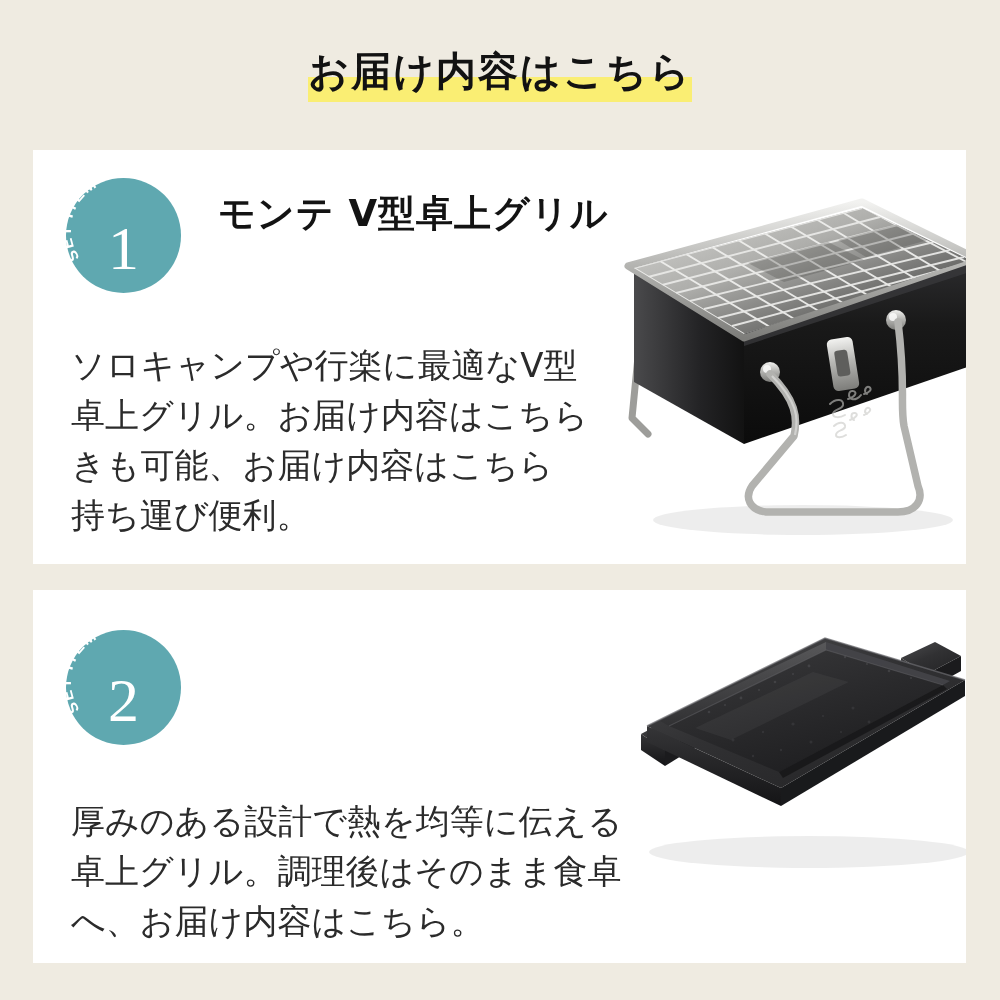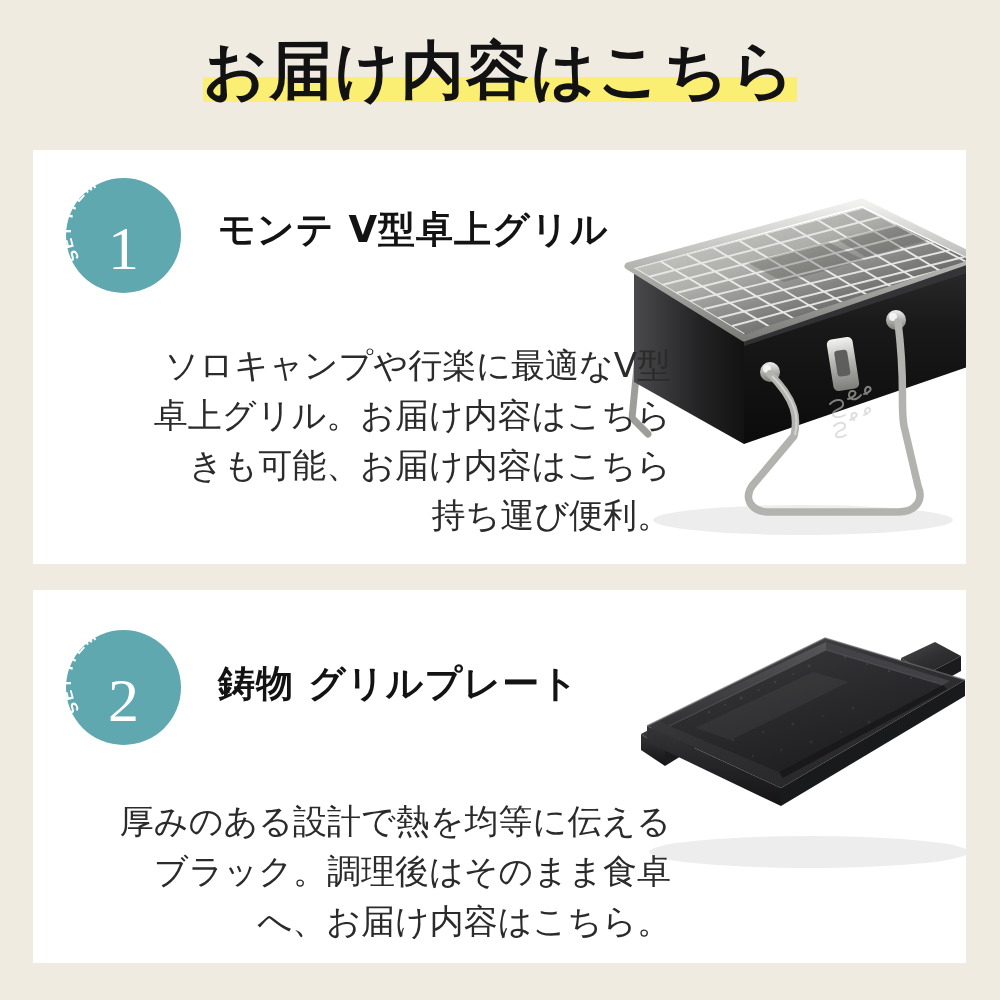--- a/index.html
+++ b/index.html
@@ -42,21 +42,21 @@
     left: 6px;
     right: 6px;
     bottom: 6px;
     height: 25px;
     background: #faee73;
     z-index: 0;
   }
   .page-title {
     position: relative;
     z-index: 1;
-    font-size: 63px;
+    font-size: 40px;
     line-height: 74px;
     font-weight: bold;
     letter-spacing: 2px;
     color: #121212;
     white-space: nowrap;
     font-family: "DejaVu Sans", "Liberation Sans", sans-serif;
   }
 
   
   .card {
@@ -103,38 +103,38 @@
   .headline {
     position: absolute;
     color: #131313;
     font-weight: bold;
     font-size: 37px;
     line-height: 52px;
     letter-spacing: 1px;
     font-family: "DejaVu Sans", "Liberation Sans", sans-serif;
     z-index: 3;
   }
-  #card-1 .headline { left: 185px; top: 38px; width: 560px; margin-top: 16px; }
+  #card-1 .headline { left: 185px; top: 38px; width: 560px; }
   #card-2 .headline { left: 185px; top: 68px; width: 560px; }
   .headline-line { display: block; white-space: nowrap; }
 
   
   .body-copy {
     position: absolute;
     left: 38px;
     color: #2b2b2b;
     font-size: 34px;
     line-height: 50px;
     letter-spacing: 0px;
     z-index: 3;
     font-family: "DejaVu Sans", "Liberation Sans", sans-serif;
   }
   #card-1 .body-copy { top: 190px; width: 600px; }
   #card-2 .body-copy { top: 185px; width: 600px; margin-top: 21px; }
-  .body-line { display: block; white-space: nowrap; text-align: right; }
+  .body-line { display: block; white-space: nowrap; }
 
   
   .product-art {
     position: absolute;
     z-index: 1;
   }
   #art-grill { left: 565px; top: 18px;  width: 400px; height: 392px; }
   #art-plate { left: 580px; top: 30px;  width: 380px; height: 268px; }
 </style>
 </head>
@@ -274,27 +274,24 @@
       <defs>
         <path id="arcpath2" d="M 16,82 A 44,44 0 0 1 88,21" fill="none"></path>
       </defs>
       <text font-family="Liberation Sans, sans-serif" font-size="15.5" font-weight="bold" letter-spacing="1.6" fill="#ffffff">
         <textPath href="#arcpath2" startOffset="2%">SET ITEM</textPath>
       </text>
     </svg>
     <div class="badge-num">2</div>
   </div>
 
-  <div class="headline">
-    <span class="headline-line">鋳物 グリルプレート</span>
-  </div>
 
   <div class="body-copy">
     <span class="body-line">厚みのある設計で熱を均等に伝える</span>
-    <span class="body-line">ブラック。調理後はそのまま食卓</span>
+    <span class="body-line">卓上グリル。調理後はそのまま食卓</span>
     <span class="body-line">へ、お届け内容はこちら。</span>
   </div>
 
   <svg class="product-art" id="art-plate" viewBox="0 0 380 268">
     <defs>
       <linearGradient id="ironTop" x1="0.1" y1="0" x2="0.9" y2="1">
         <stop offset="0%" stop-color="#4a4a4c"></stop>
         <stop offset="45%" stop-color="#313133"></stop>
         <stop offset="100%" stop-color="#232325"></stop>
       </linearGradient>

